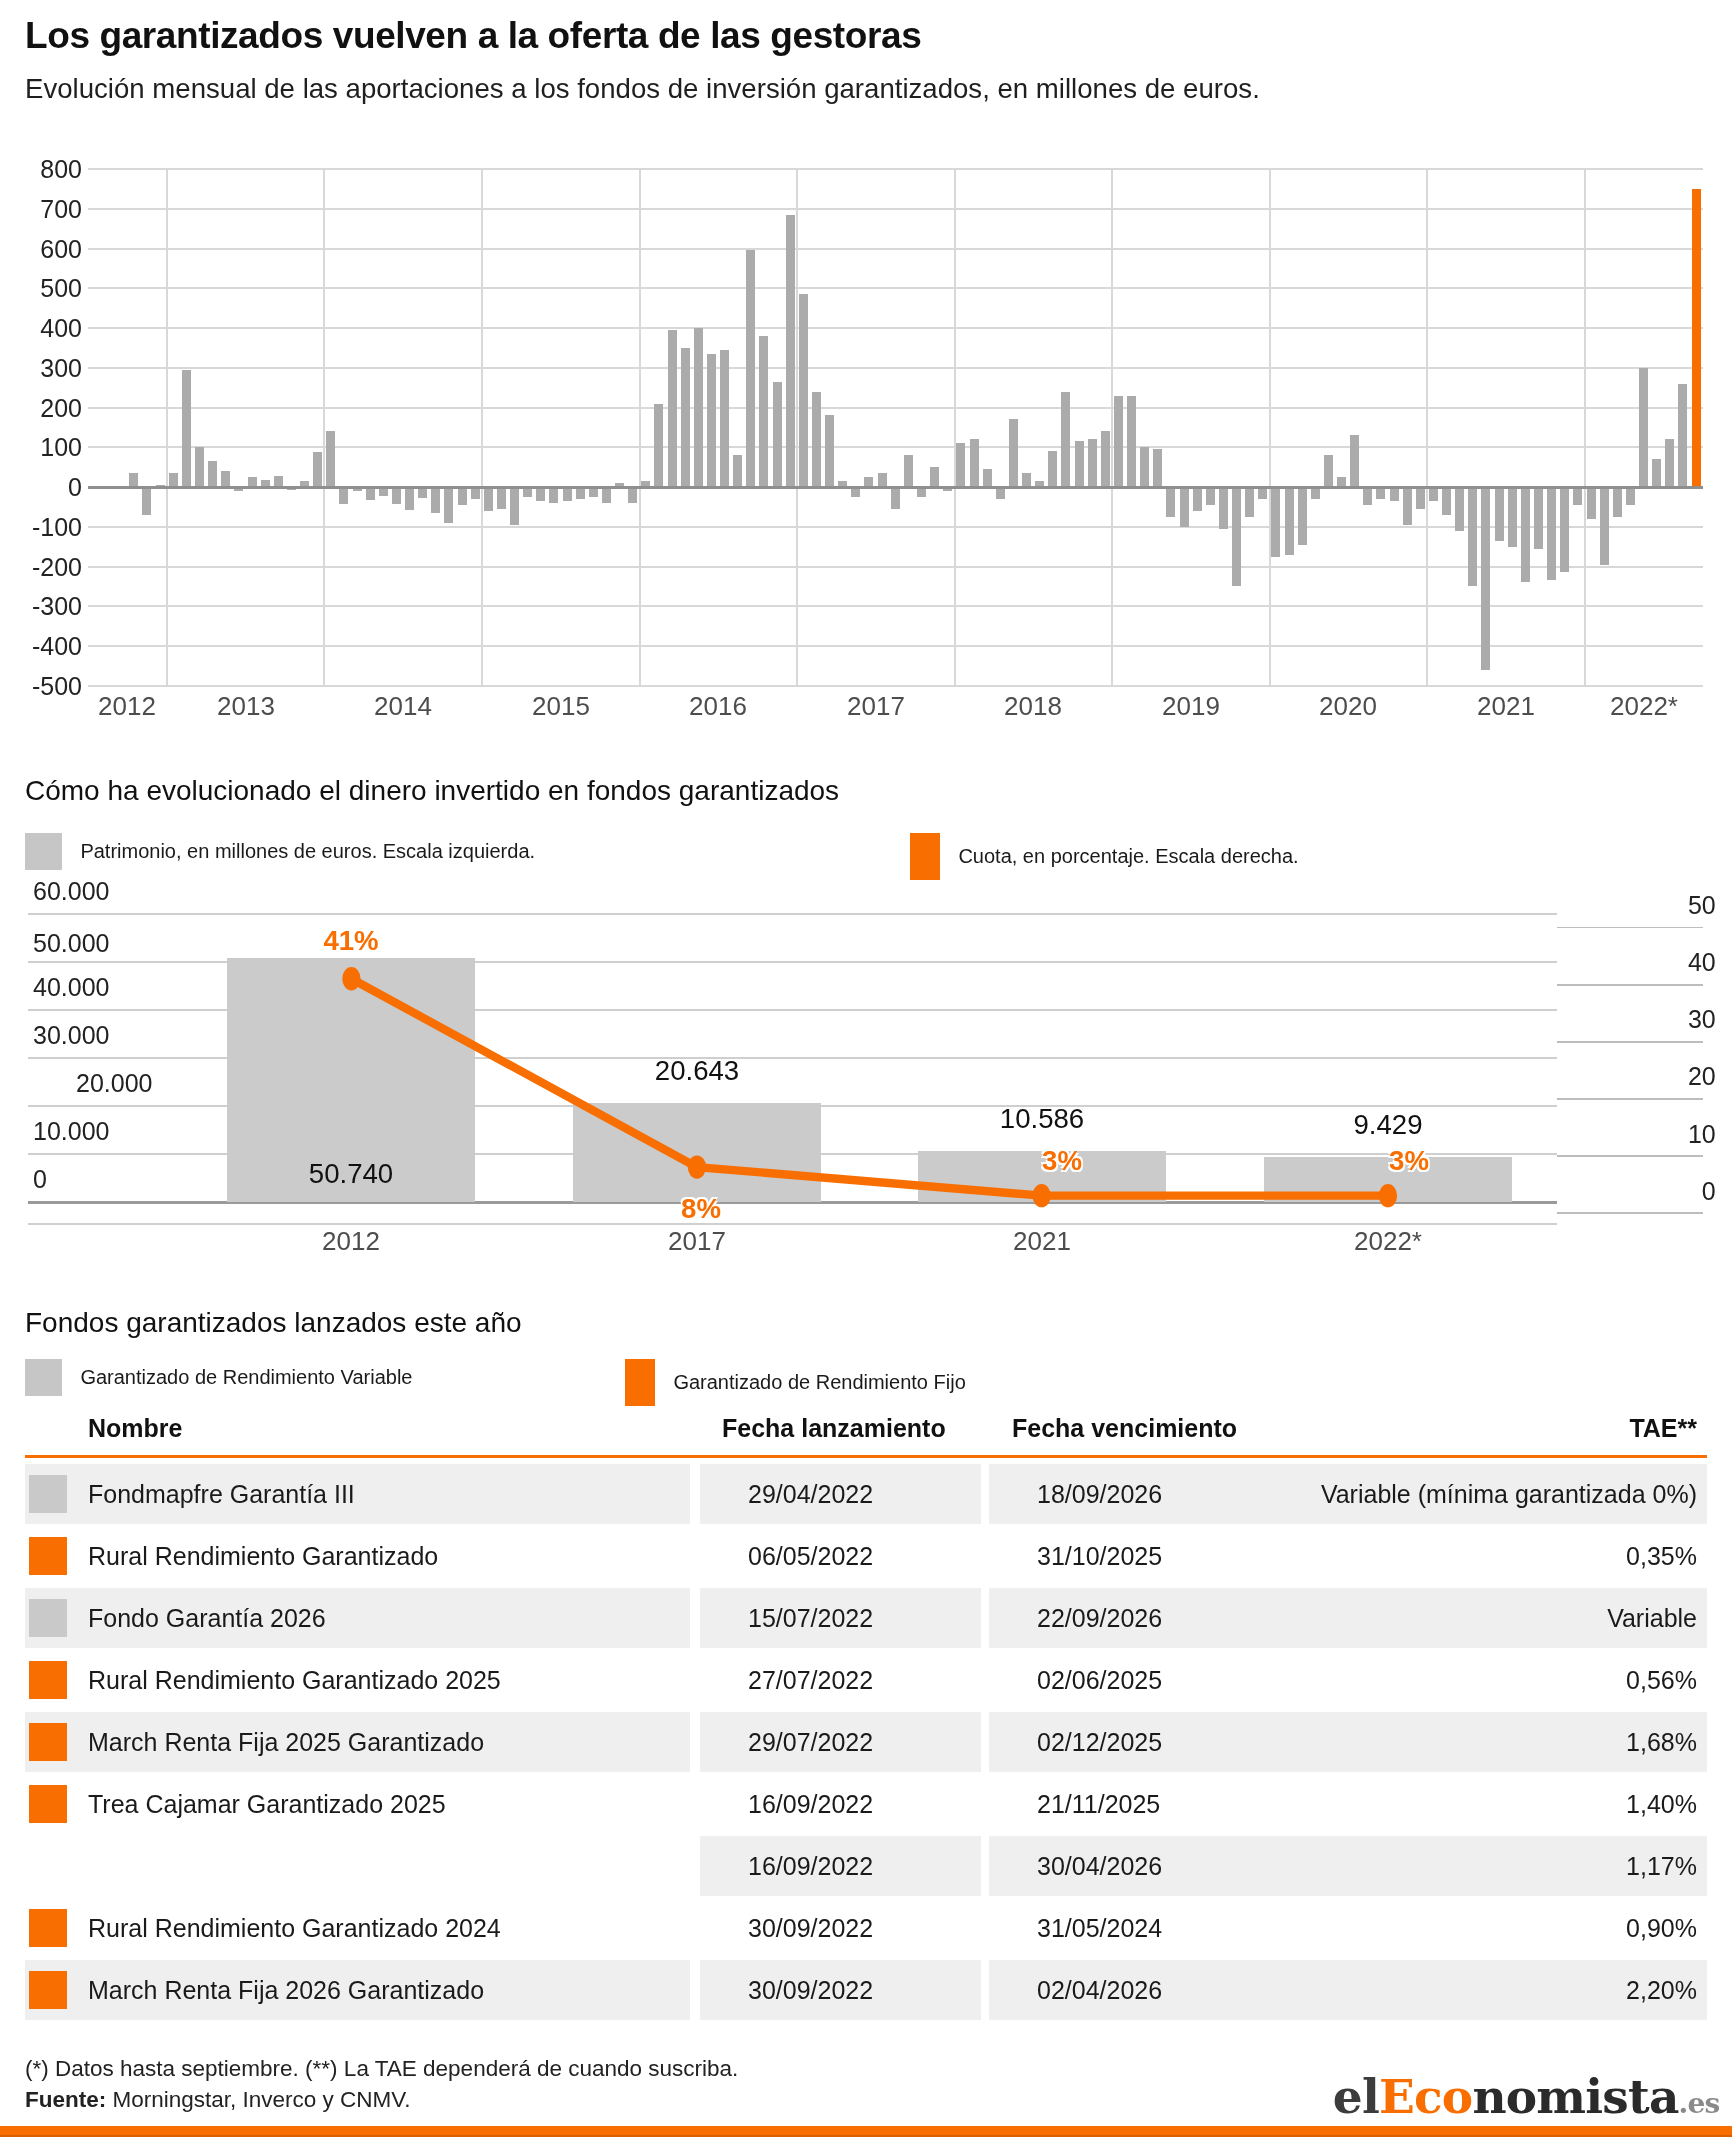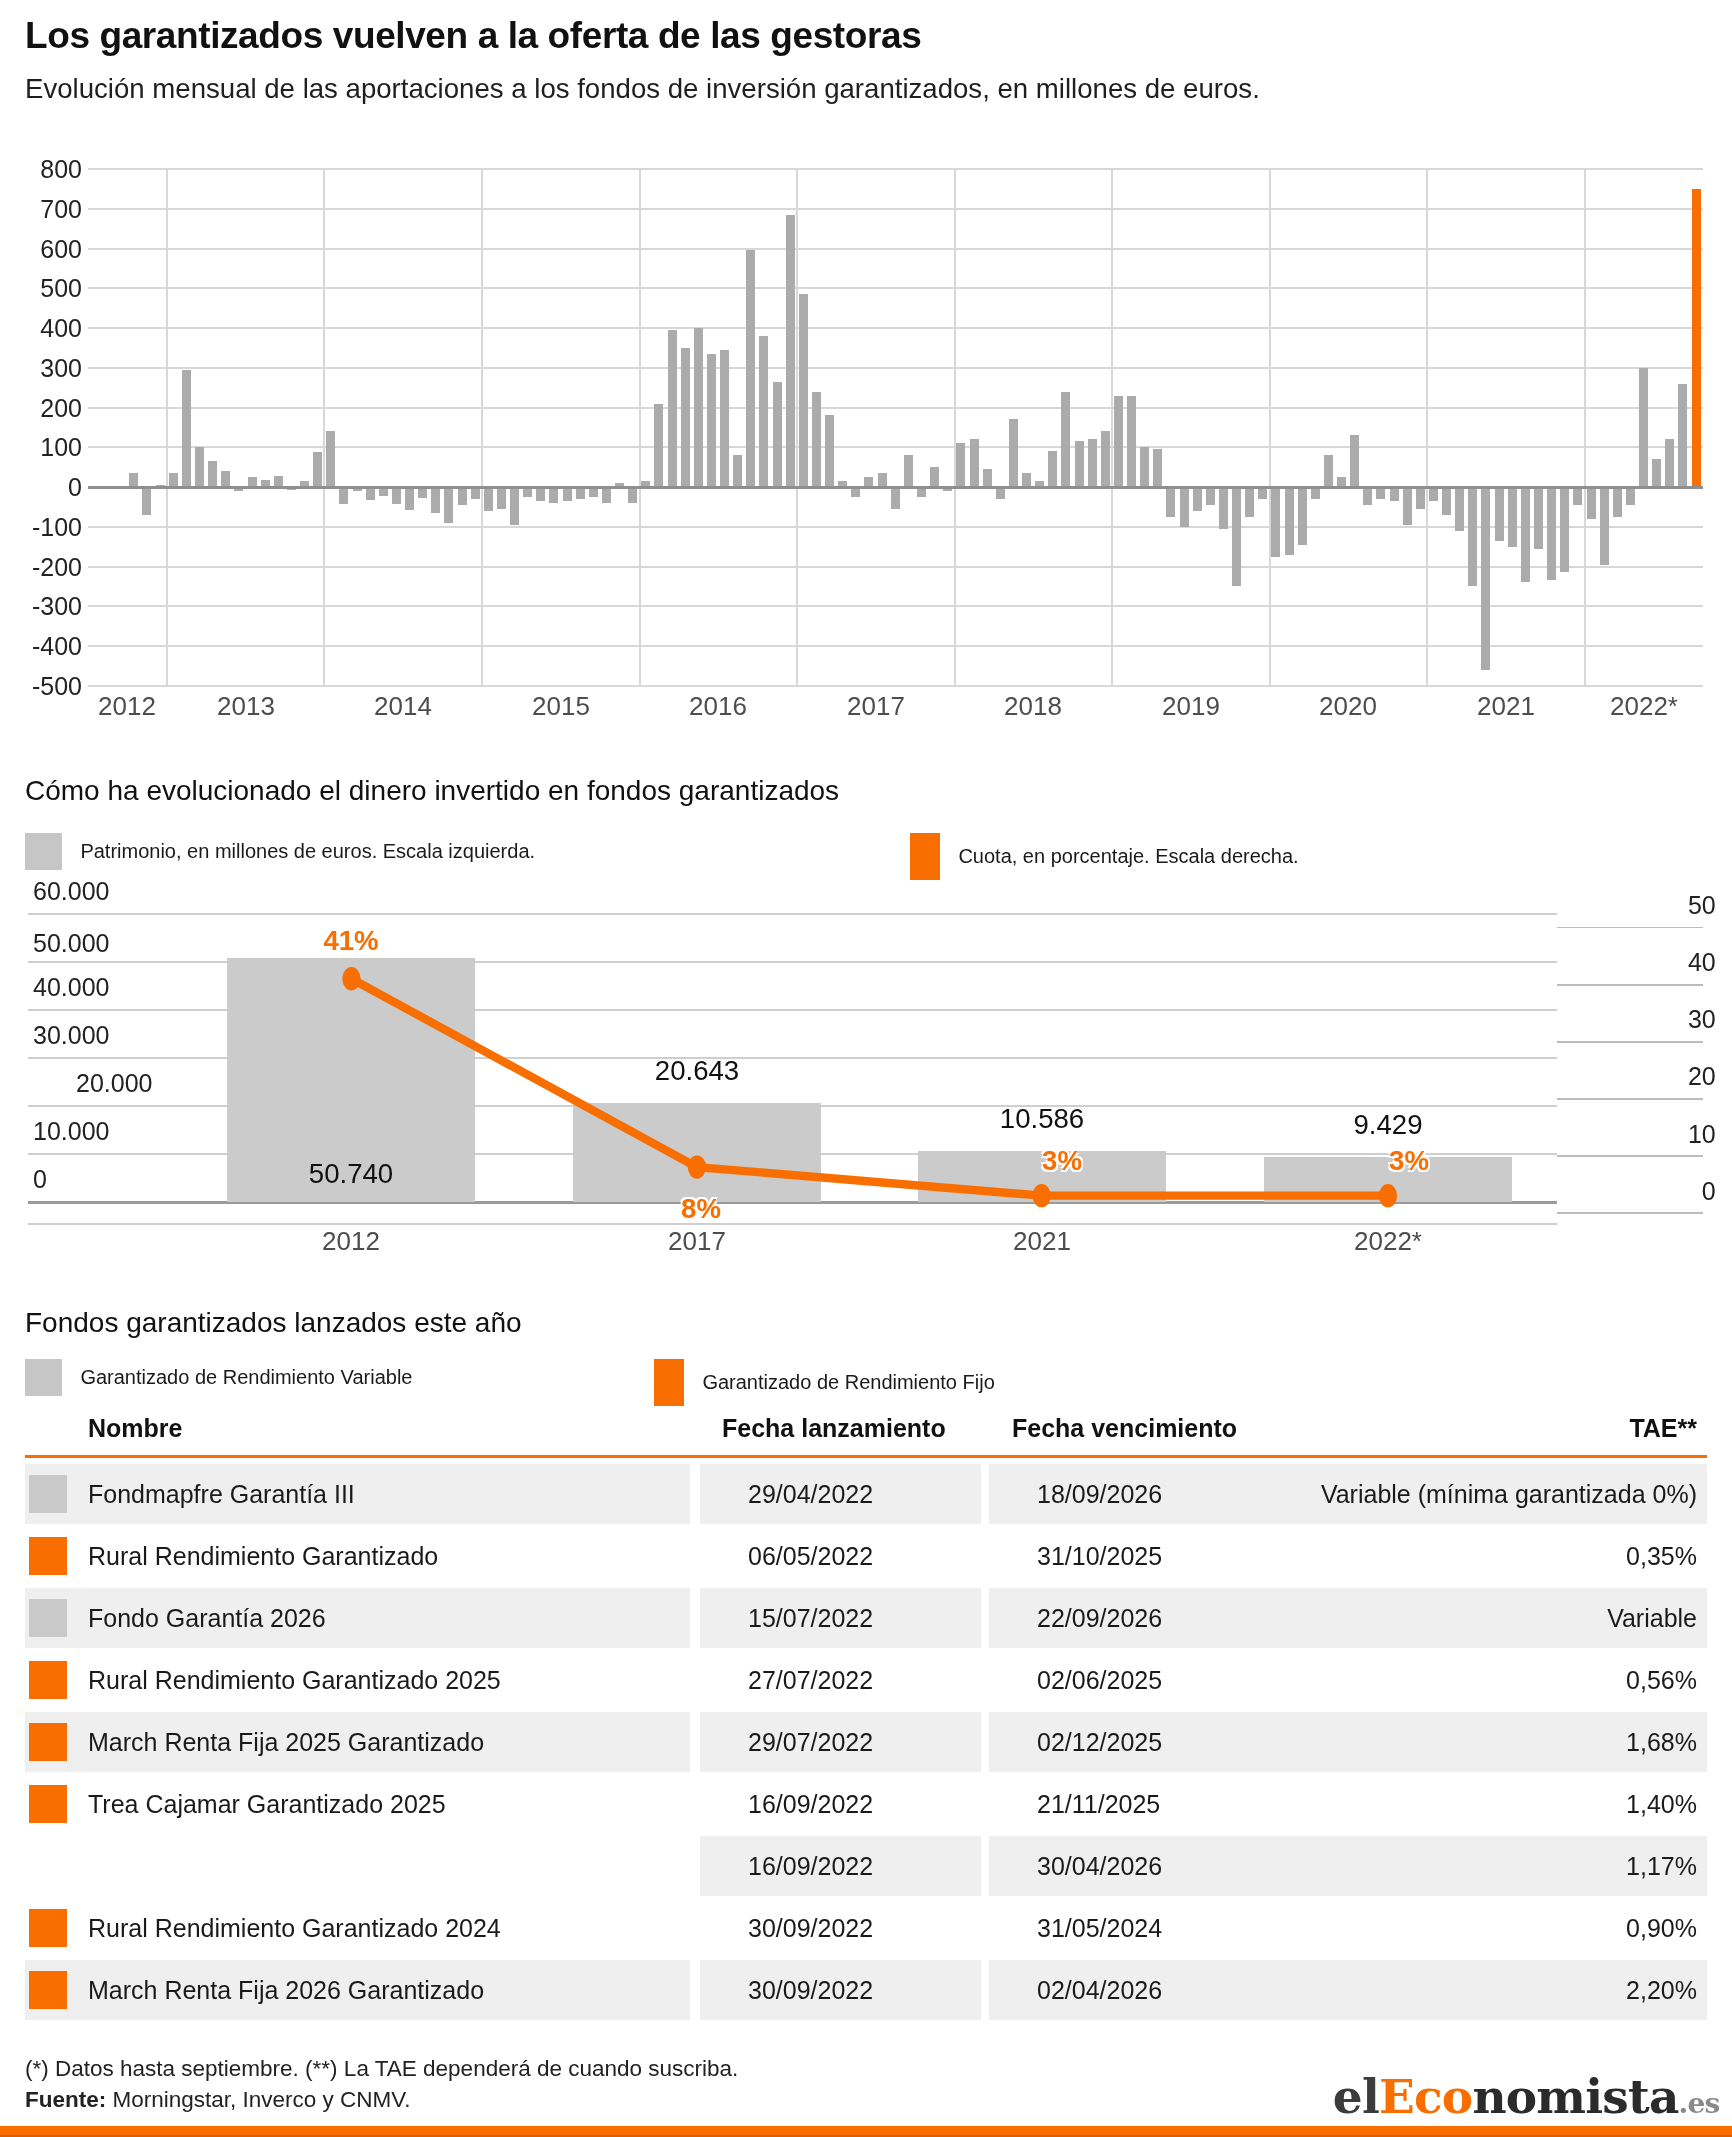--- a/index.html
+++ b/index.html
@@ -318,21 +318,21 @@
       <div style="left: 1014px;">2021</div>
       <div style="left: 1360px;">2022*</div>
     </div>
 
   <div class="abs section-title" style="left:25px;top:1307px;">Fondos garantizados lanzados este año</div>
   <div class="abs" id="legend3" style="left:0;top:1359px;width:1732px;height:50px;">
       <div class="legend-item" style="left: 25px; top: 0px;">
         <span class="swatch" style="background: rgb(198, 198, 198); width: 37px; height: 37px; margin-right: 18.4px;"></span>
         <span class="legend-label">Garantizado de Rendimiento Variable</span>
       </div>
-      <div class="legend-item" style="left: 625px; top: 0px; margin-left: 29px;">
+      <div class="legend-item" style="left: 625px; top: 0px;">
         <span class="swatch" style="background: rgb(248, 110, 0); width: 30px; height: 47px; margin-right: 18.4px;"></span>
         <span class="legend-label">Garantizado de Rendimiento Fijo</span>
       </div>
     </div>
 
   <div class="abs" id="table-header">
     <span style="left:63px;">Nombre</span>
     <span style="left:697px;">Fecha lanzamiento</span>
     <span style="left:987px;">Fecha vencimiento</span>
     <span style="right:10px;">TAE**</span>

